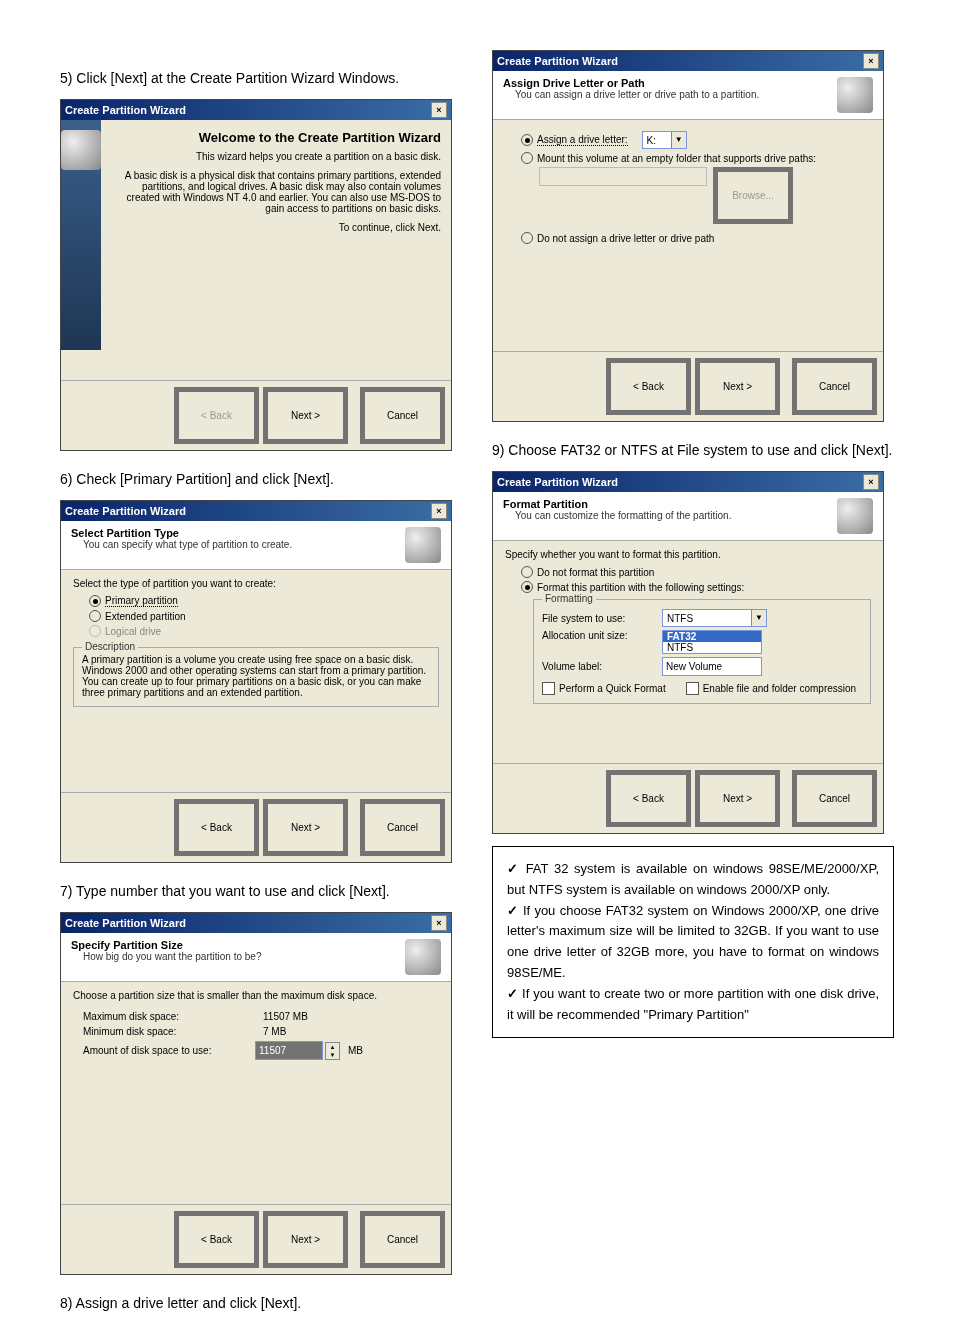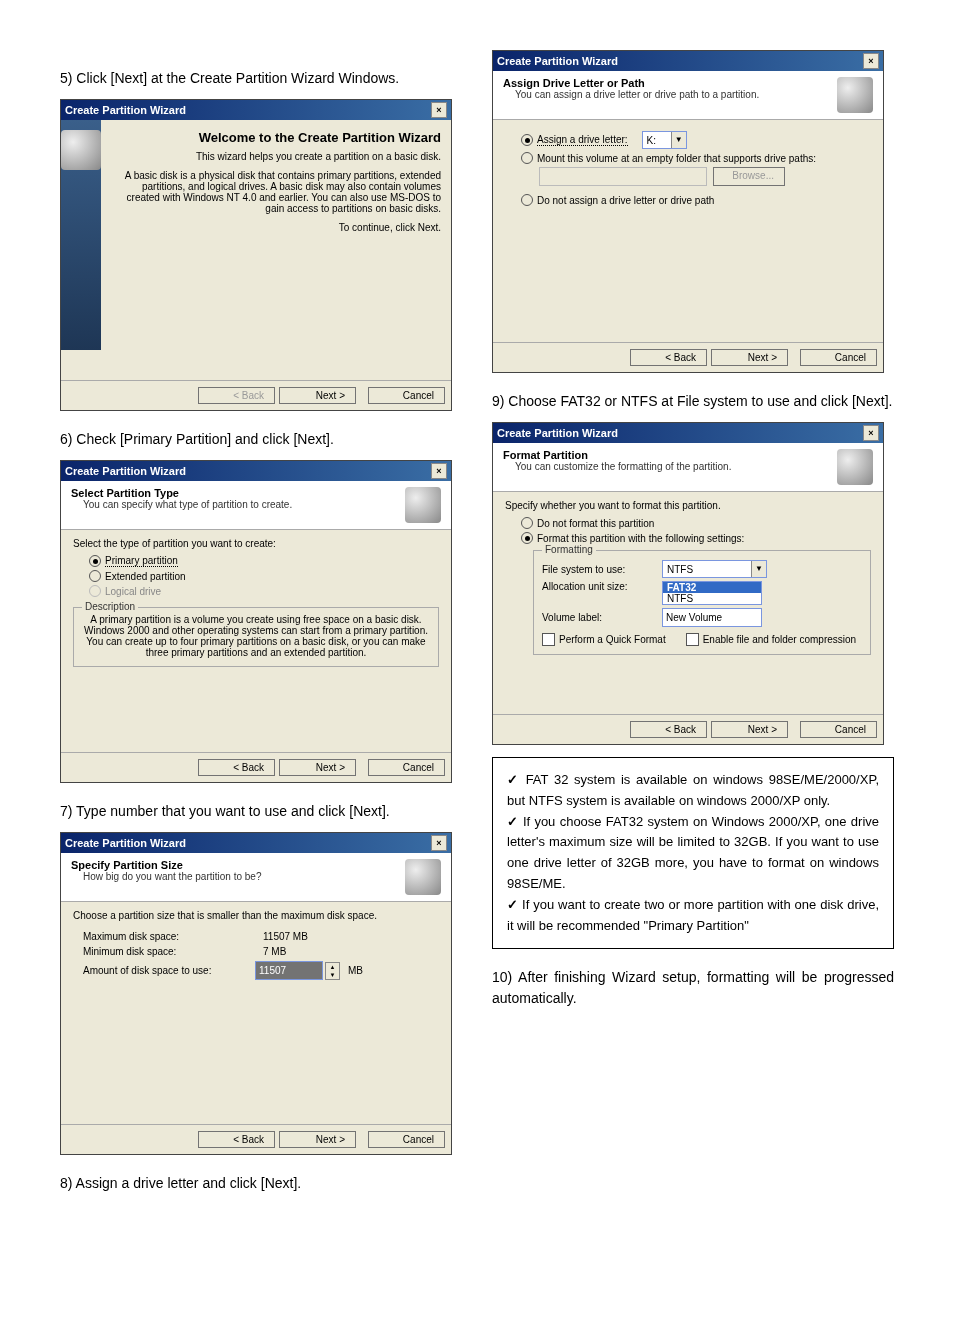--- a/index.html
+++ b/index.html
@@ -106,26 +106,26 @@
   .wizard-footer {
     border-top:1px solid #aaa;
     padding:6px;
     display:flex;
     justify-content:flex-end;
     gap:4px;
     background:#ece9d8;
     margin-top:30px;
   }
   .wbtn {
-    border:1px solid #737373;
+    border:5px solid #737373;
     background:#ece9d8;
-    padding:2px 10px;
+    padding:18px 10px;
     font-size:10px;
     min-width:55px;
-    text-align:right;
+    text-align:center;
   }
   .wbtn.disabled { color:#999; }
   .radio-row {
     display:flex;align-items:center;gap:4px;margin:3px 0;font-size:10px;
   }
   .radio-dot {
     width:10px;height:10px;border:1px solid #555;border-radius:50%;
     display:inline-flex;align-items:center;justify-content:center;flex-shrink:0;
   }
   .radio-dot.sel::after{content:"";width:5px;height:5px;background:#000;border-radius:50%;}
@@ -220,21 +220,21 @@
         <span style="border-bottom:1px dotted #000;">Primary partition</span>
       </div>
       <div class="radio-row" style="margin-left:16px;">
         <span class="radio-dot"></span>
         <span>Extended partition</span>
       </div>
       <div class="radio-row dim" style="margin-left:16px;">
         <span class="radio-dot" style="border-color:#bbb;"></span>
         <span>Logical drive</span>
       </div>
-      <div class="fieldset" style="margin-top:10px;text-align:center;">
+      <div class="fieldset" style="margin-top:10px;">
         <div class="fieldset-label">Description</div>
         <div>A primary partition is a volume you create using free space on a basic disk. Windows 2000 and other operating systems can start from a primary partition. You can create up to four primary partitions on a basic disk, or you can make three primary partitions and an extended partition.</div>
       </div>
     </div>
     <div class="wizard-footer">
       <span class="wbtn">&lt; Back</span>
       <span class="wbtn">Next &gt;</span>
       <span class="wbtn" style="margin-left:8px;">Cancel</span>
     </div>
   </div>
@@ -393,16 +393,15 @@
       <span class="wbtn" style="margin-left:8px;">Cancel</span>
     </div>
   </div>
 
   <div class="info-box">
     <div class="check-mark">FAT 32 system is available on windows 98SE/ME/2000/XP, but NTFS system is available on windows 2000/XP only.</div>
     <div class="check-mark">If you choose FAT32 system on Windows 2000/XP, one drive letter's maximum size will be limited to 32GB. If you want to use one drive letter of 32GB more, you have to format on windows 98SE/ME.</div>
     <div class="check-mark">If you want to create two or more partition with one disk drive, it will be recommended "Primary Partition"</div>
   </div>
 
-  <p class="step-text">10) After finishing Wizard setup, formatting will be progressed automatically.</p>
 
 </div>
 </div>
 
 </body></html>

